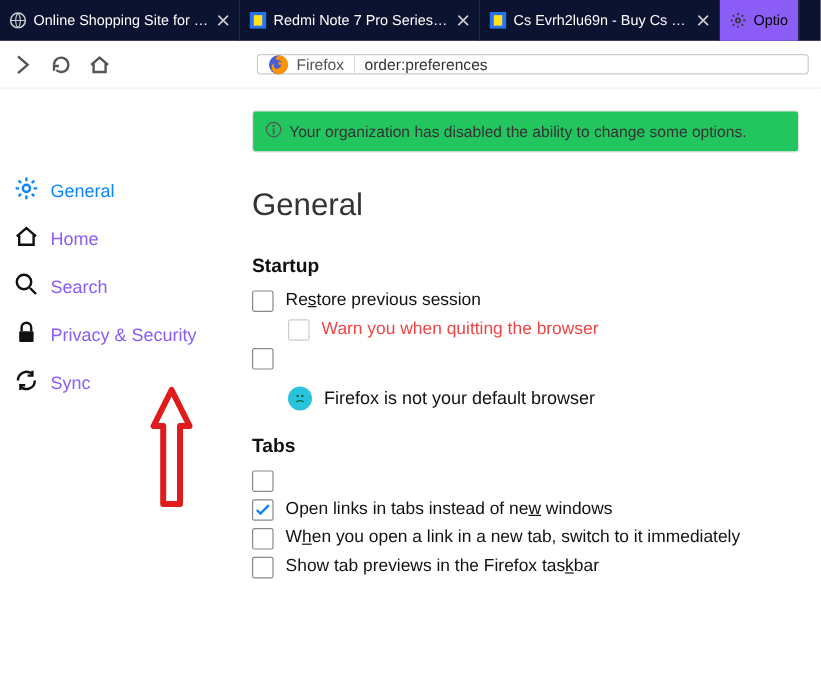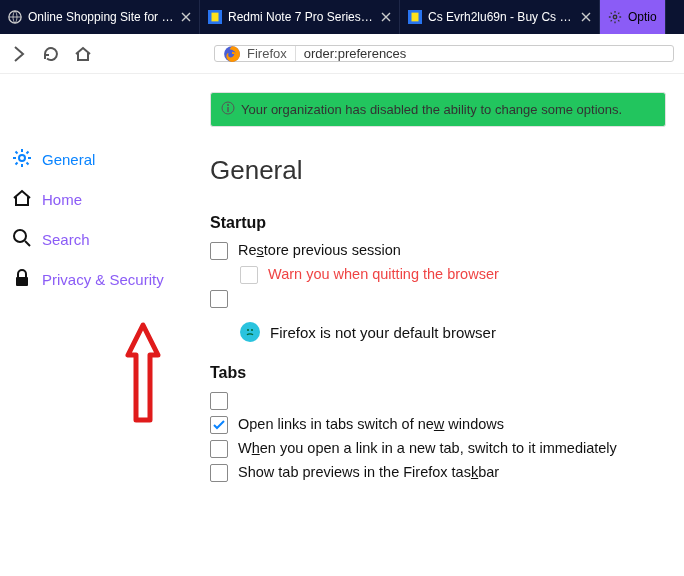--- a/index.html
+++ b/index.html
@@ -168,20 +168,29 @@
     </div>
     <div class="side-item">
       <span>
         <svg viewBox="0 0 20 20">
             <rect x="4" y="9" width="12" height="9" rx="1" fill="#111"></rect>
             <path d="M6 9V6a4 4 0 0 1 8 0v3" fill="none" stroke="#111" stroke-width="2"></path>
           </svg>
       </span>
       <span>Privacy &amp; Security</span>
     </div>
+    <div class="side-item">
+      <span>
+        <svg viewBox="0 0 20 20">
+            <path d="M3 10a7 7 0 0 1 12-5M17 10a7 7 0 0 1-12 5" fill="none" stroke="#111" stroke-width="2"></path>
+            <path d="M15 2v4h-4M5 18v-4h4" fill="none" stroke="#111" stroke-width="2"></path>
+          </svg>
+      </span>
+      <span>Sync</span>
+    </div>
   </div>
 
   <div class="main">
     <div class="notice">
       <span>
         <svg viewBox="0 0 14 14">
             <circle cx="7" cy="7" r="6" fill="none" stroke="#555"></circle>
             <circle cx="7" cy="4" r="1" fill="#555"></circle>
             <rect x="6.3" y="6" width="1.4" height="5" fill="#555"></rect>
           </svg>
@@ -223,21 +232,21 @@
     <label class="check-row">
       <span class="chk"></span>
     </label>
 
     <label class="check-row">
       <span class="chk checked">
           <svg viewBox="0 0 14 14">
             <path d="M2 7l3 3 7-7" fill="none" stroke="#0a84ff" stroke-width="2"></path>
           </svg>
         </span>
-      <span><span>Open links in tabs switch of ne</span><span class="ul">w</span><span> windows</span></span>
+      <span><span>Open links in tabs instead of ne</span><span class="ul">w</span><span> windows</span></span>
     </label>
 
     <label class="check-row">
       <span class="chk"></span>
       <span><span>W</span><span class="ul">h</span><span>en you open a link in a new tab, switch to it immediately</span></span>
     </label>
 
     <label class="check-row">
       <span class="chk"></span>
       <span><span>Show tab previews in the Firefox tas</span><span class="ul">k</span><span>bar</span></span>

